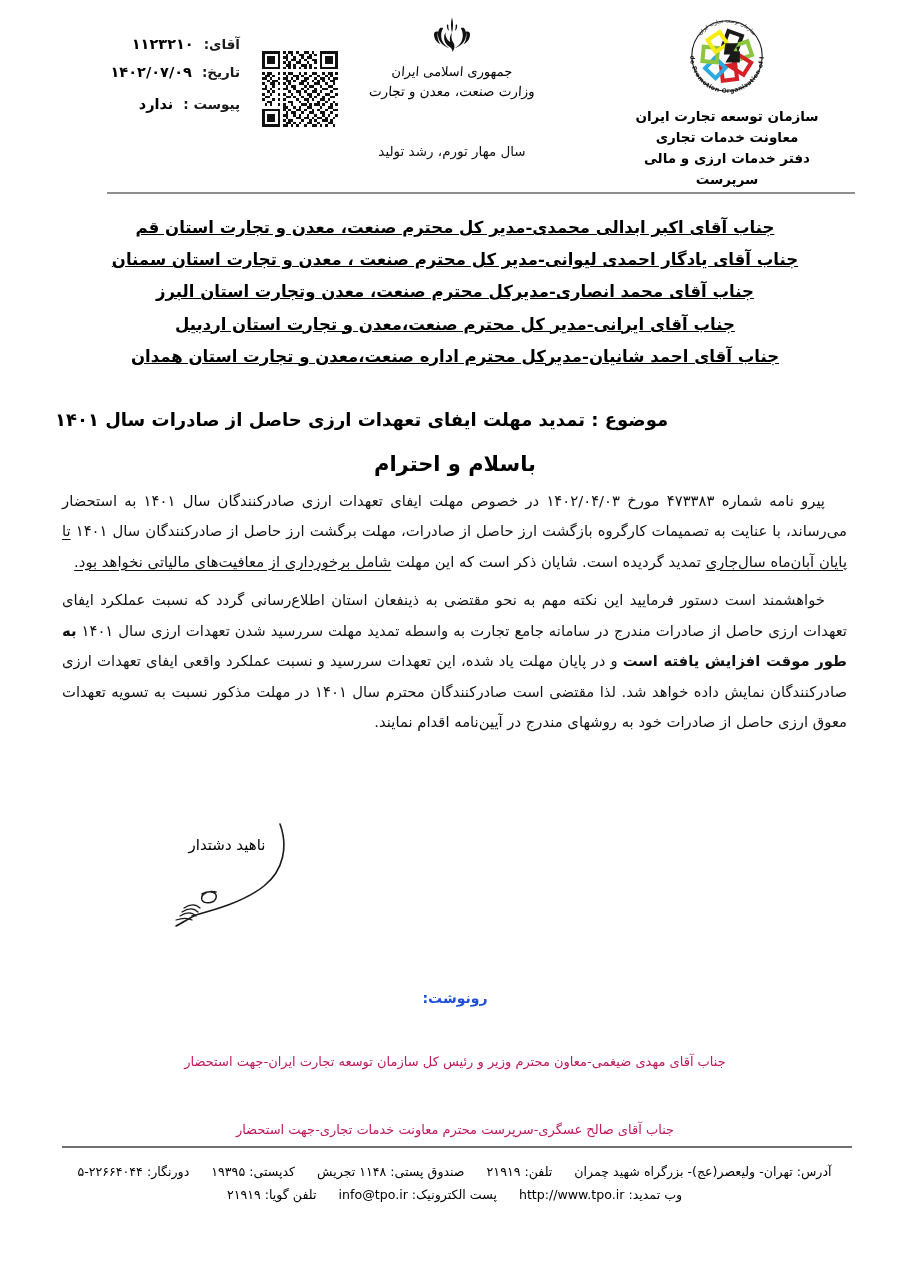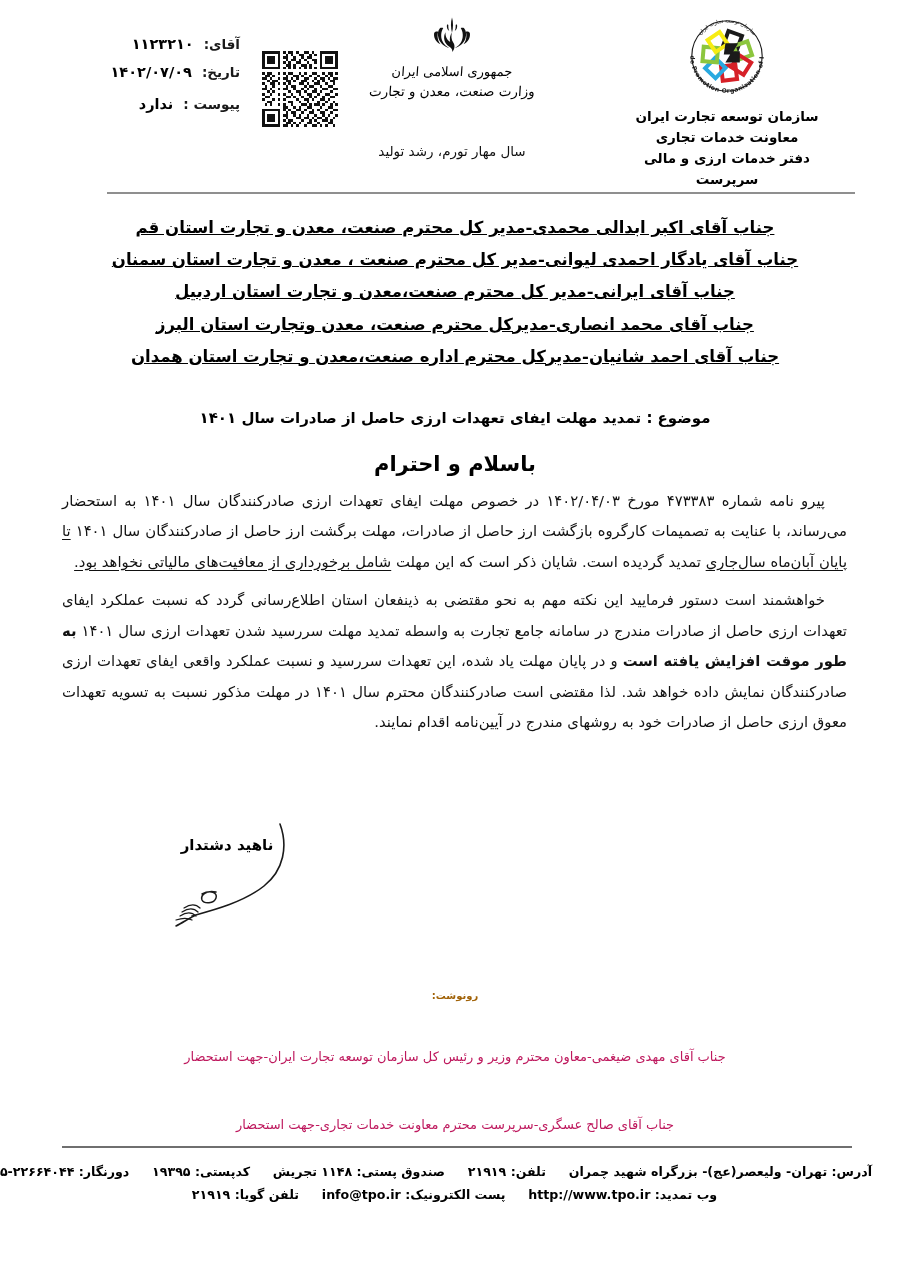--- a/index.html
+++ b/index.html
@@ -161,22 +161,22 @@
     white-space: nowrap;
     text-decoration: underline;
   }
 
   
   .subject {
     position: absolute;
     top: 409px;
     right: 57px;
     width: 800px;
-    text-align: center;
-    font-size: 15px;
+    text-align: left;
+    font-size: 18px;
     font-weight: 700;
     color: #000;
   }
   .greeting {
     position: absolute;
     top: 452px;
     right: 57px;
     width: 800px;
     text-align: center;
     font-size: 21px;
@@ -208,21 +208,21 @@
   
   .signature-area {
     position: absolute;
     top: 836px;
     right: 560px;
     width: 250px;
     text-align: center;
   }
   .signature-name {
     font-size: 15px;
-    font-weight: 700;
+    font-weight: 400;
     color: #000;
     position: relative;
     z-index: 2;
   }
   .signature-mark {
     position: absolute;
     top: -16px;
     right: 10px;
     width: 210px;
     height: 110px;
@@ -231,23 +231,23 @@
 
   
   .cc {
     position: absolute;
     top: 990px;
     right: 57px;
     width: 800px;
     text-align: center;
   }
   .cc-title {
-    font-size: 10px;
+    font-size: 14px;
     font-weight: 700;
-    color: #a16207;
+    color: #1d4ed8;
     margin-bottom: 6px;
   }
   .cc-line {
     font-size: 13px;
     color: #be185d;
     line-height: 1.85;
     white-space: nowrap;
     margin-top: 44px;
   }
 
@@ -262,21 +262,21 @@
   }
   .footer {
     position: absolute;
     top: 1160px;
     right: 40px;
     width: 835px;
     text-align: center;
   }
   .footer-line {
     font-size: 12.6px;
-    font-weight: 700;
+    font-weight: 400;
     color: #000;
     line-height: 1.85;
     white-space: nowrap;
     direction: rtl;
   }
   .ltr { direction: ltr; unicode-bidi: embed; display: inline-block; }
   .sp { display: inline-block; width: 14px; }
 </style>
 </head>
 <body>
@@ -609,22 +609,22 @@
         <div class="org-line">سرپرست</div>
       </div>
     </div>
   </div>
 
   <div class="hr-top"></div>
 
   <div class="recipients">
     <div class="recipient-line">جناب آقای اکبر ابدالی محمدی-مدیر کل محترم صنعت، معدن و تجارت استان قم</div>
     <div class="recipient-line">جناب آقای یادگار احمدی لیوانی-مدیر کل محترم صنعت ، معدن و تجارت استان سمنان</div>
+    <div class="recipient-line">جناب آقای محمد انصاری-مدیرکل محترم صنعت، معدن وتجارت استان البرز</div>
     <div class="recipient-line">جناب آقای ایرانی-مدیر کل محترم صنعت،معدن و تجارت استان اردبیل</div>
-    <div class="recipient-line">جناب آقای محمد انصاری-مدیرکل محترم صنعت، معدن وتجارت استان البرز</div>
     <div class="recipient-line">جناب آقای احمد شانیان-مدیرکل محترم اداره صنعت،معدن و تجارت استان همدان</div>
   </div>
 
   <div class="subject">موضوع : تمدید مهلت ایفای تعهدات ارزی حاصل از صادرات سال ۱۴۰۱</div>
   <div class="greeting">باسلام و احترام</div>
 
   <div class="body-text">
     <p><span>پیرو نامه شماره ۴۷۳۳۸۳ مورخ ۱۴۰۲/۰۴/۰۳ در خصوص مهلت ایفای تعهدات ارزی صادرکنندگان سال ۱۴۰۱ به استحضار می‌رساند، با عنایت به تصمیمات کارگروه بازگشت ارز حاصل از صادرات، مهلت برگشت ارز حاصل از صادرکنندگان سال ۱۴۰۱ </span><span class="u">تا پایان آبان‌ماه سال‌جاری</span><span> تمدید گردیده است. شایان ذکر است که این مهلت </span><span class="u">شامل برخورداری از معافیت‌های مالیاتی نخواهد بود.</span></p>
     <p><span>خواهشمند است دستور فرمایید این نکته مهم به نحو مقتضی به ذینفعان استان اطلاع‌رسانی گردد که نسبت عملکرد ایفای تعهدات ارزی حاصل از صادرات مندرج در سامانه جامع تجارت به واسطه تمدید مهلت سررسید شدن تعهدات ارزی سال ۱۴۰۱ </span><span class="b">به طور موقت افزایش یافته است</span><span> و در پایان مهلت یاد شده، این تعهدات سررسید و نسبت عملکرد واقعی ایفای تعهدات ارزی صادرکنندگان نمایش داده خواهد شد. لذا مقتضی است صادرکنندگان محترم سال ۱۴۰۱ در مهلت مذکور نسبت به تسویه تعهدات معوق ارزی حاصل از صادرات خود به روشهای مندرج در آیین‌نامه اقدام نمایند.</span></p>
   </div>

